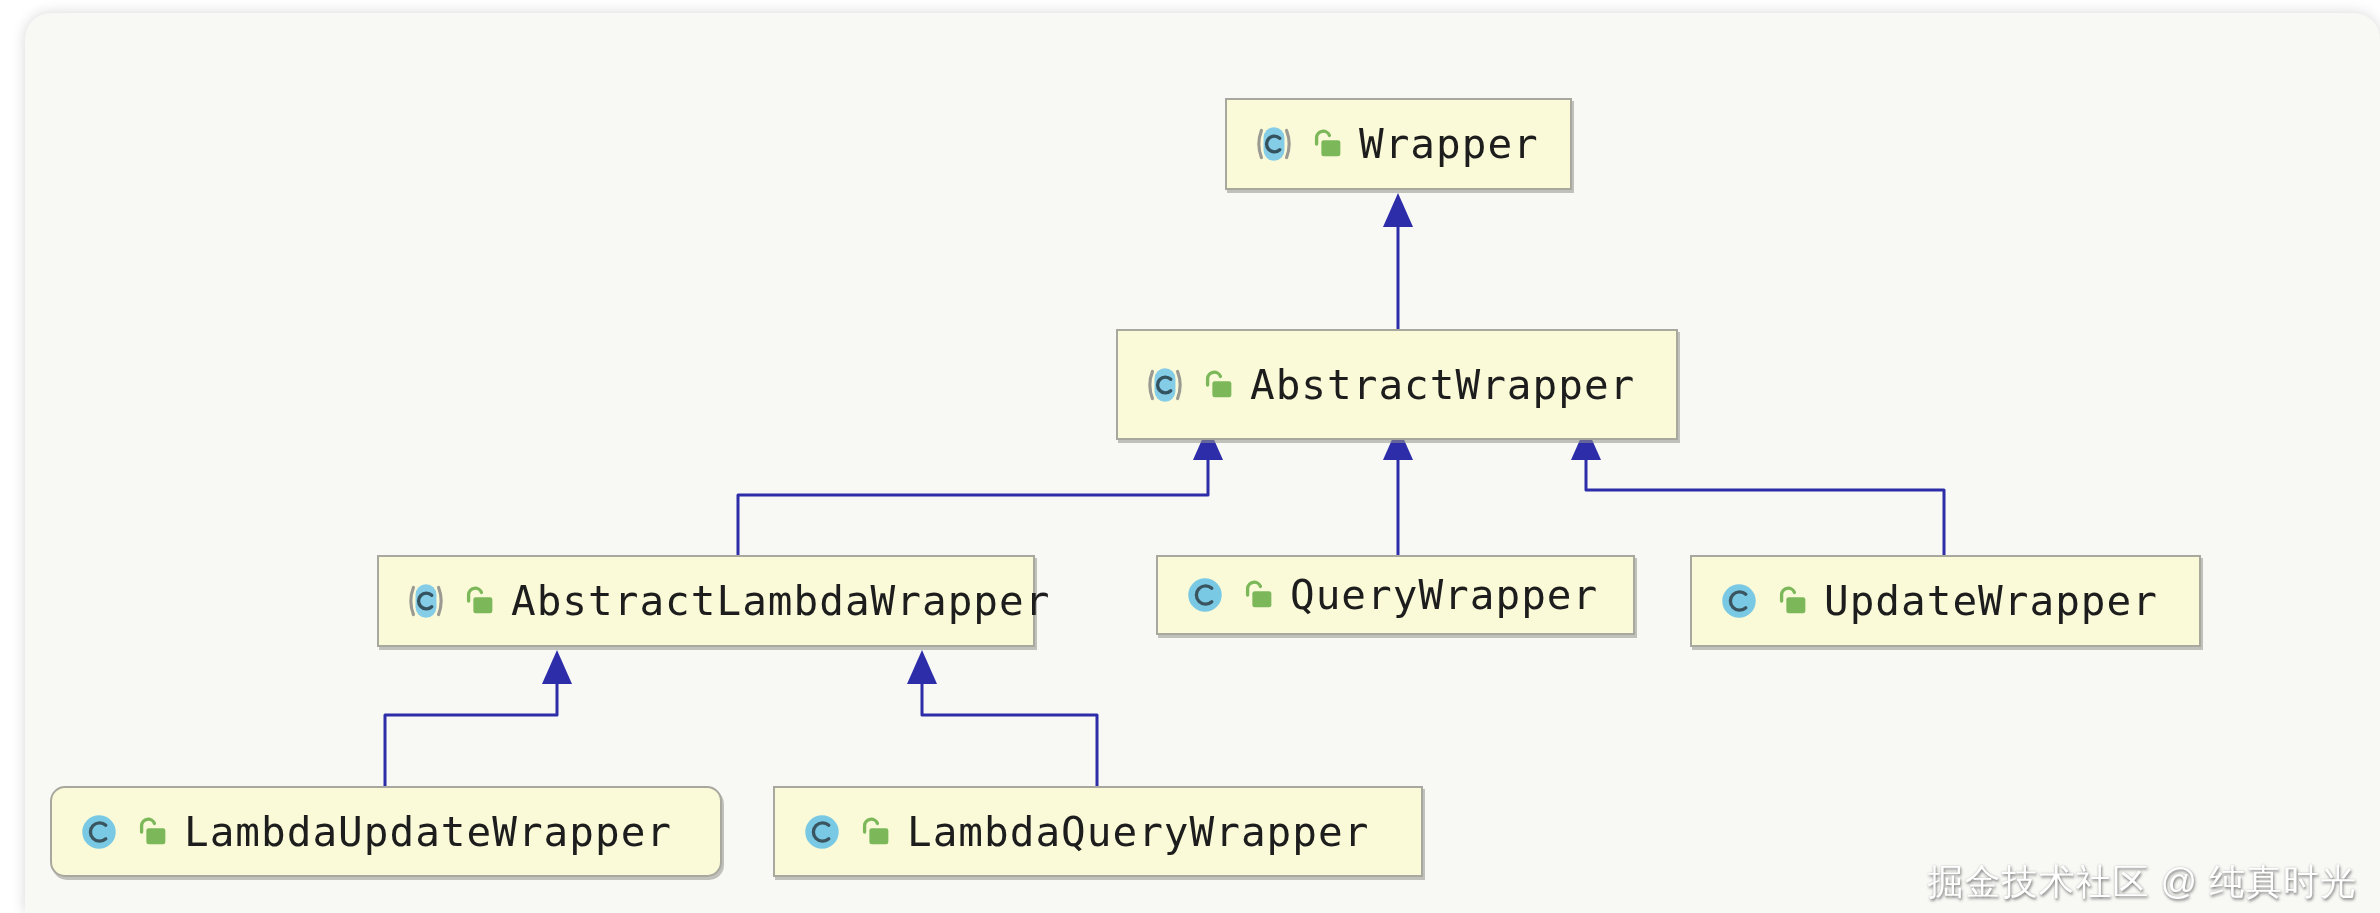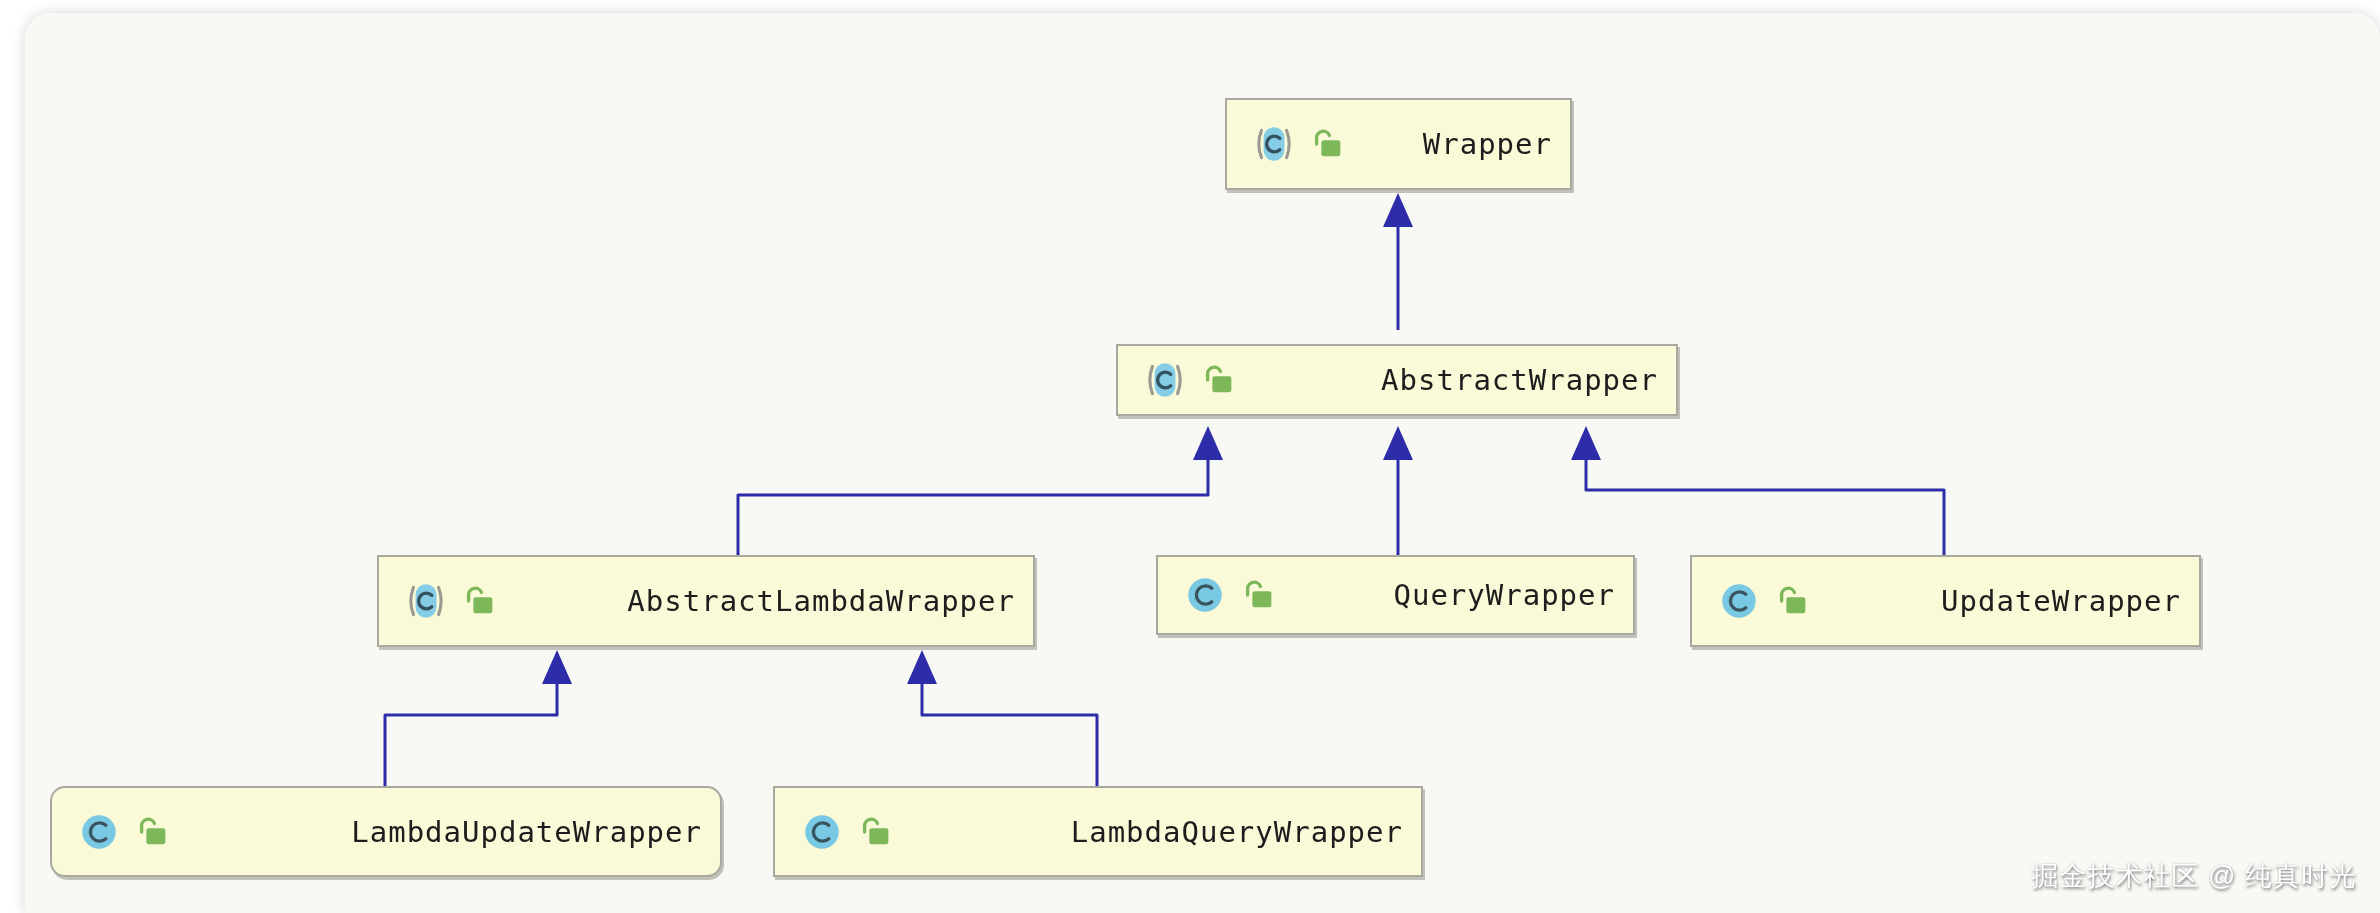--- a/index.html
+++ b/index.html
@@ -19,35 +19,35 @@
   .edges polygon{fill:#2d2daa;stroke:none;}
   .node{
     position:absolute;box-sizing:border-box;
     background:#fafad8;
     border:2px solid #a8a89e;
     box-shadow:2px 3px 0 rgba(148,148,138,0.55);
     display:flex;align-items:center;
     padding:0 18px 0 24px;gap:12px;
   }
   .node .label{
-    flex:1;text-align:right;
-    font-size:29px;font-weight:500;color:#1d1d1d;letter-spacing:1px;
+    flex:1;text-align:left;
+    font-size:41px;font-weight:500;color:#1d1d1d;letter-spacing:1px;
     white-space:nowrap;
   }
   .icon{display:inline-flex;align-items:center;justify-content:center;flex:0 0 auto;}
   .watermark{
     position:absolute;top:858px;right:23px;
     font-family:"Liberation Sans","DejaVu Sans",sans-serif;
-    font-size:27px;color:#ffffff;letter-spacing:1px;
+    font-size:36px;color:#ffffff;letter-spacing:1px;
     text-shadow:1px 2px 3px rgba(70,70,70,0.65),0 0 2px rgba(120,120,120,0.4);
     white-space:nowrap;
   }
   
   #n-wrapper              {left:1225px;top:98px;width:347px;height:92px;}
-  #n-abstract-wrapper     {left:1116px;top:344px;width:562px;height:72px;}
+  #n-abstract-wrapper     {left:1116px;top:329px;width:562px;height:111px;}
   #n-abstract-lambda      {left:377px; top:555px;width:658px;height:92px;}
   #n-query-wrapper        {left:1156px;top:555px;width:479px;height:80px;}
   #n-update-wrapper       {left:1690px;top:555px;width:511px;height:92px;}
   #n-lambda-update        {left:50px;  top:786px;width:672px;height:91px;border-radius:15px;}
   #n-lambda-query         {left:773px; top:786px;width:650px;height:91px;}
 </style>
 </head>
 <body>
 
 <div class="panel"></div>

